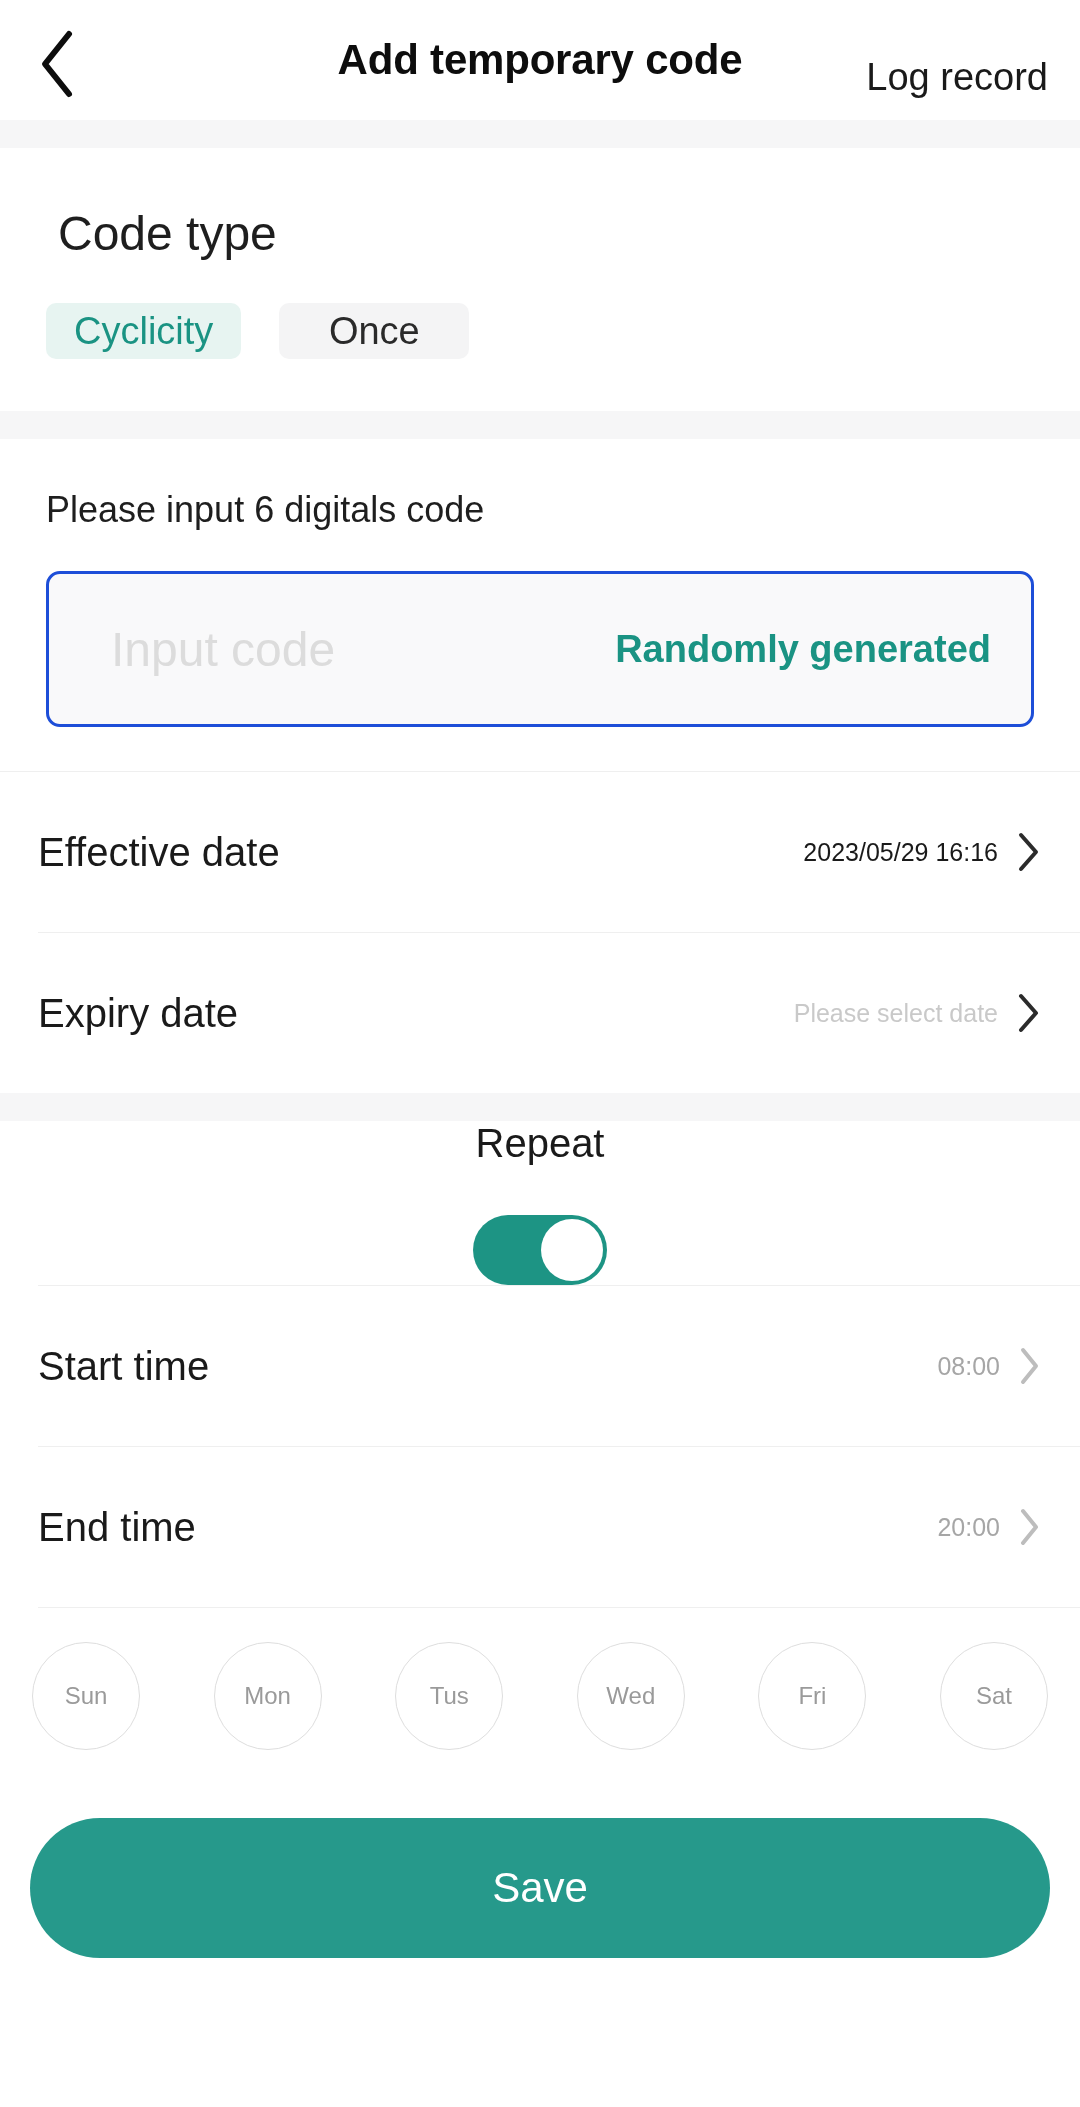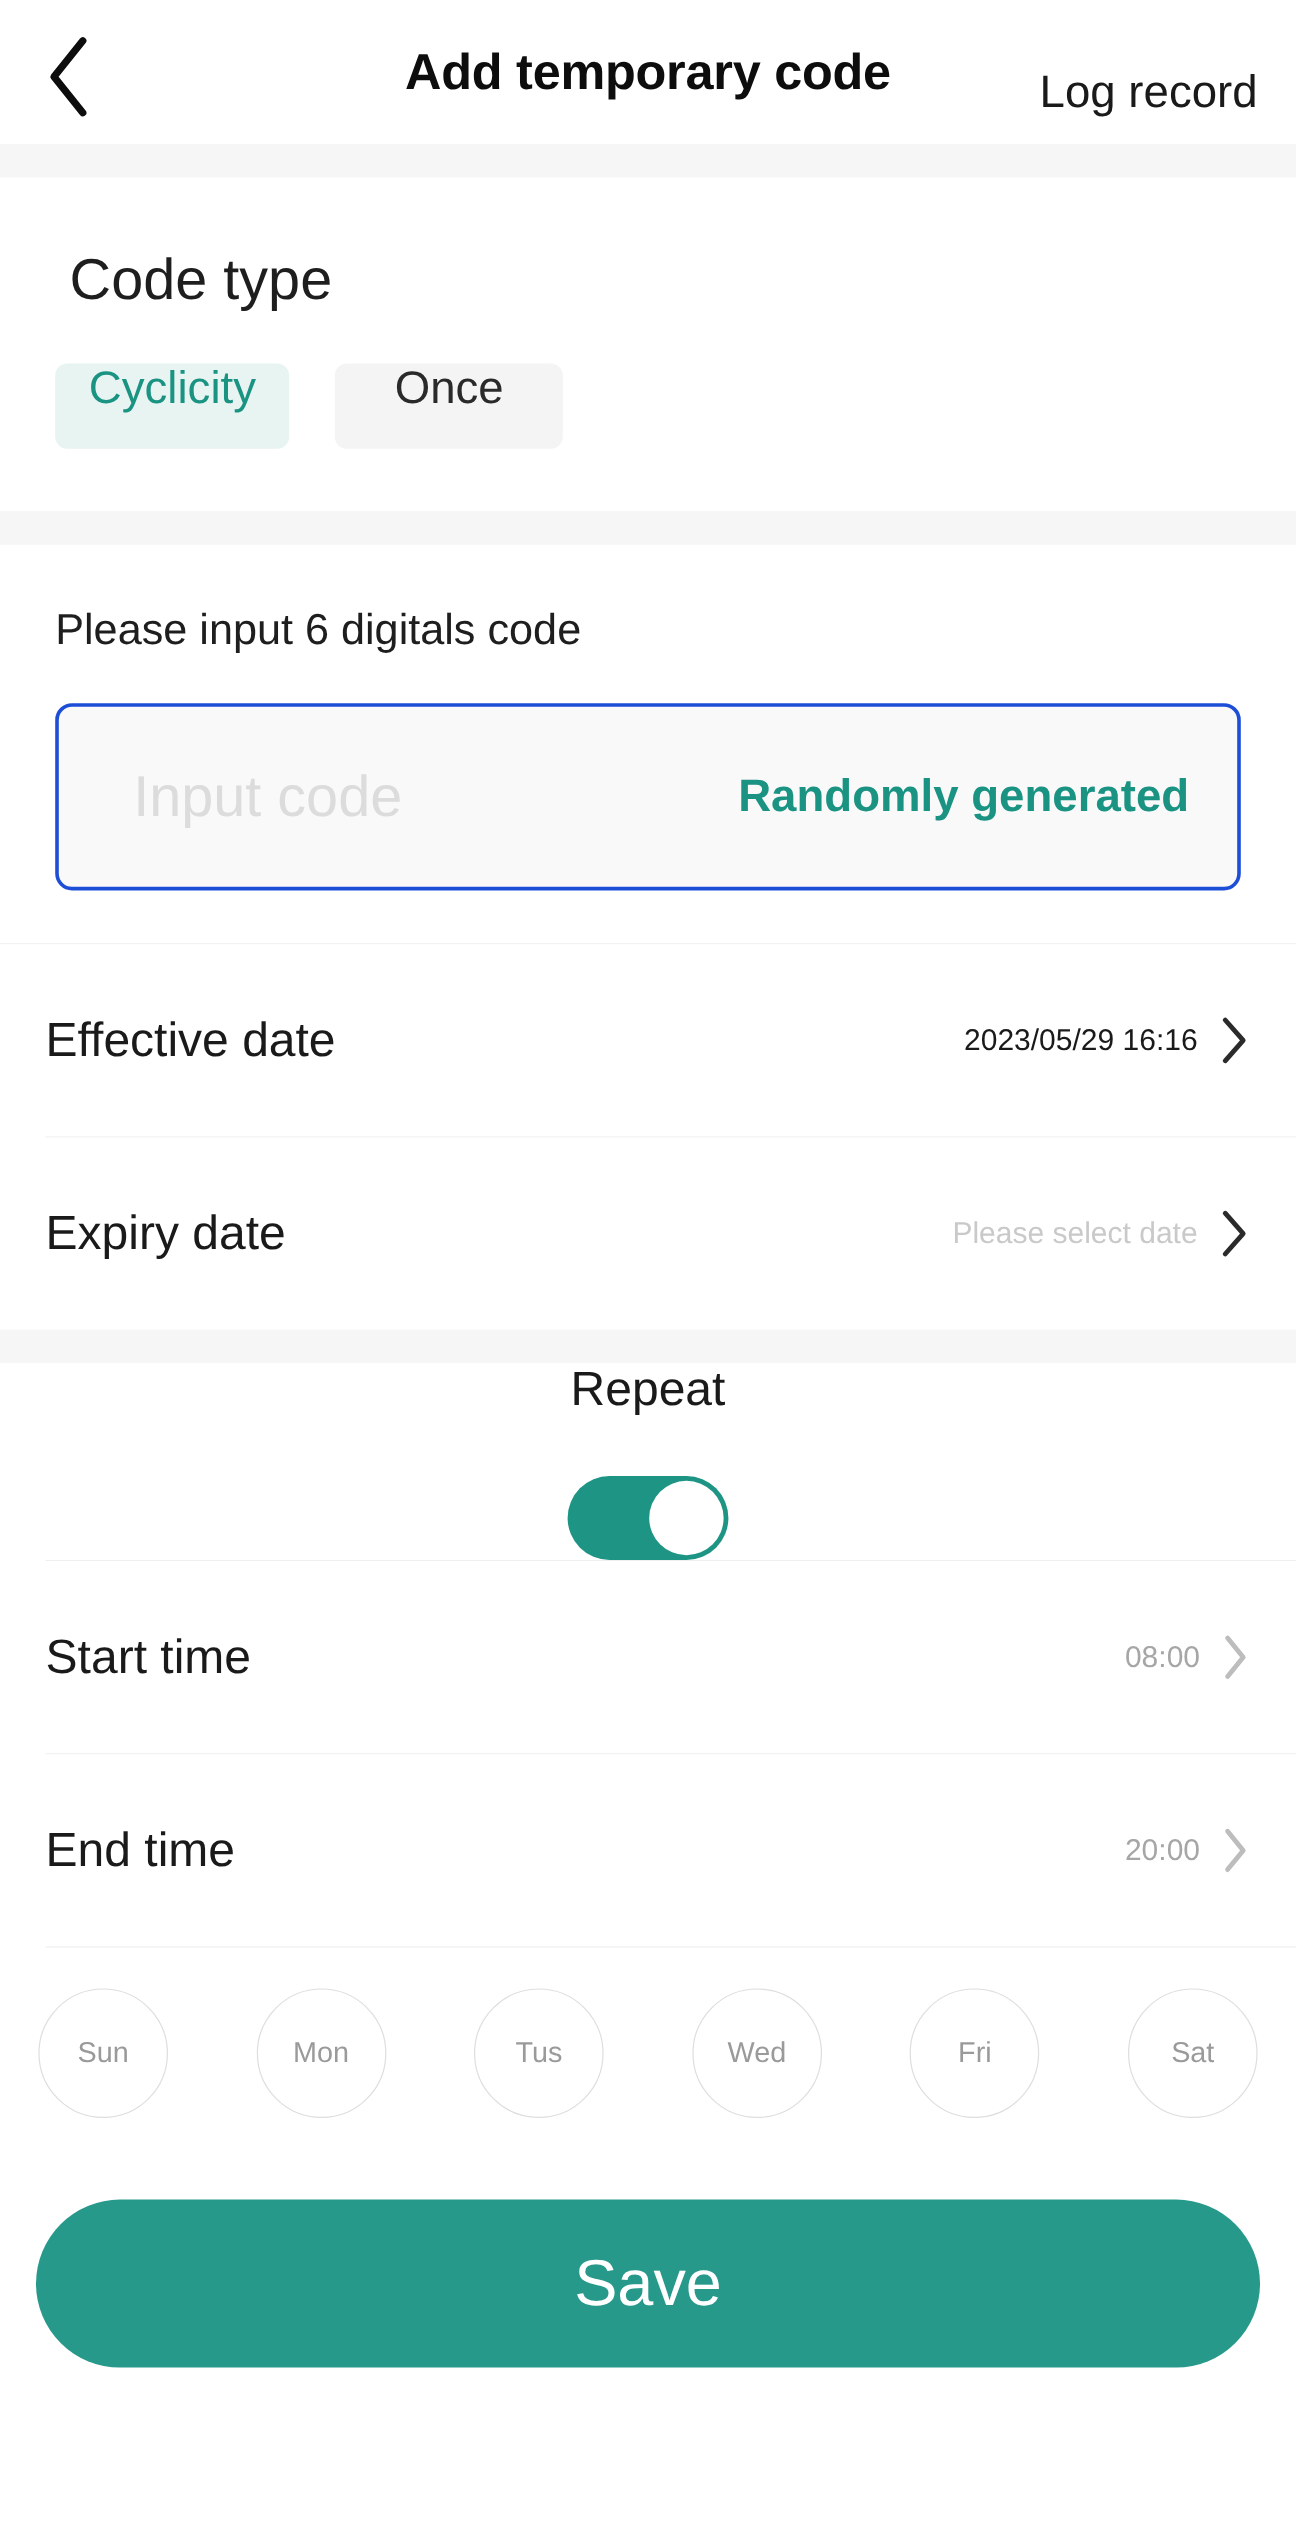--- a/index.html
+++ b/index.html
@@ -80,23 +80,24 @@
     padding: 58px 0 0 46px;
     margin-left: 12px;
   }
   .chip-row {
     display: flex;
     gap: 38px;
     padding: 42px 0 52px 46px;
   }
   .chip {
     min-width: 190px;
-    height: 71px;
+    height: 56px;
     border-radius: 10px;
     display: flex;
+    align-items: center;
     justify-content: center;
     font-size: 38px;
     padding: 0 28px;
     box-sizing: border-box;
     cursor: pointer;
   }
   .chip.active {
     background: #e7f4f1;
     color: #1a9383;
   }
@@ -224,21 +225,21 @@
   .save-wrap {
     padding: 68px 30px 0 30px;
     box-sizing: border-box;
   }
   .save-btn {
     width: 100%;
     height: 140px;
     border-radius: 70px;
     background: #26998b;
     color: #ffffff;
-    font-size: 54px;
+    font-size: 42px;
     display: flex;
     align-items: center;
     justify-content: center;
     border: none;
     cursor: pointer;
     font-family: "Liberation Sans", sans-serif;
   }
 </style>
 </head>
 <body>

